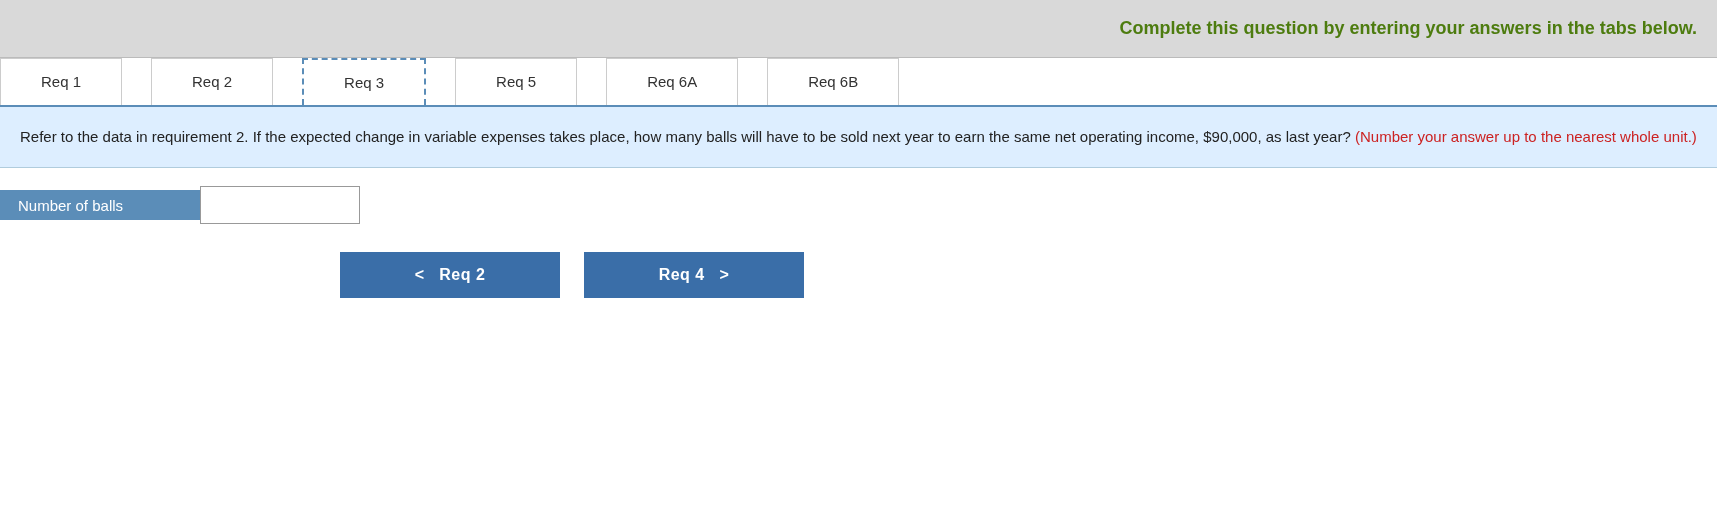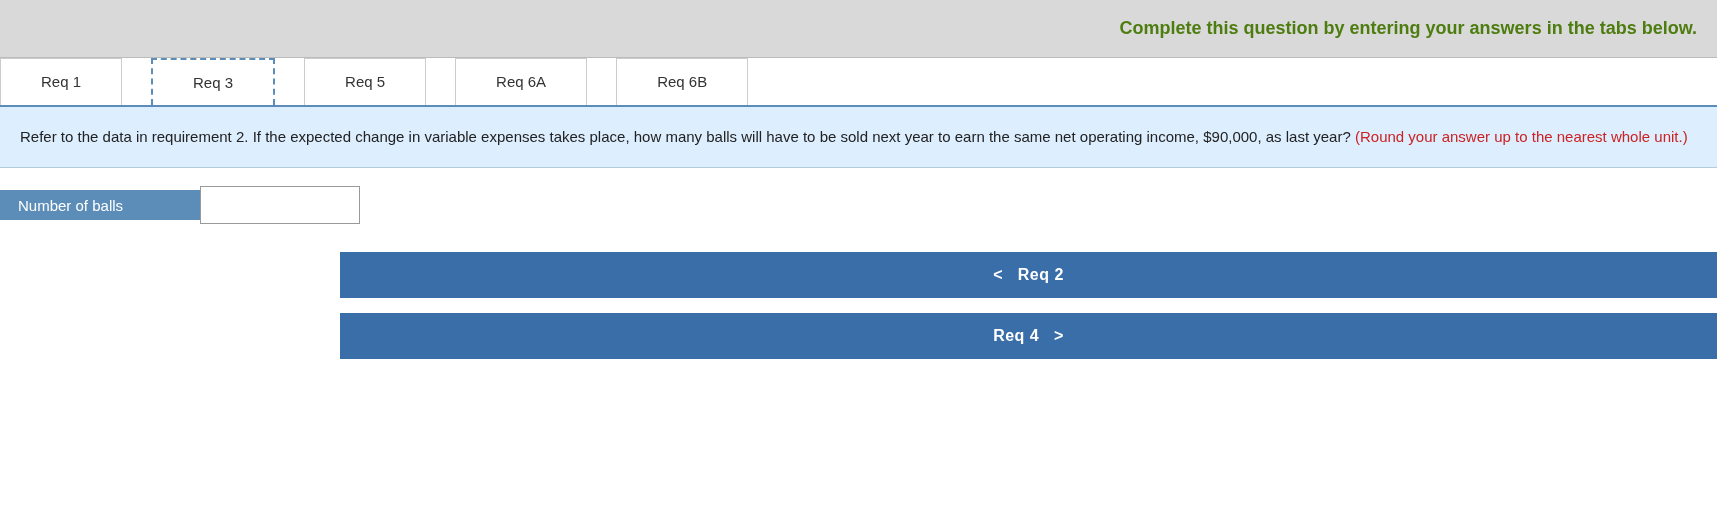--- a/index.html
+++ b/index.html
@@ -98,23 +98,22 @@
       border: 1px solid #999;
       height: 38px;
       width: 160px;
       font-size: 15px;
       padding: 4px 8px;
       outline: none;
     }
 
     .nav-buttons {
       display: flex;
-      gap: 15px;
+      gap: 24px;
       padding: 10px 0 24px 340px;
-      flex-direction: column;
     }
 
     .nav-btn {
       background: #3a6ea8;
       color: #fff;
       border: none;
       padding: 14px 60px;
       font-size: 16px;
       font-weight: bold;
       cursor: pointer;
@@ -125,28 +124,29 @@
   </style>
 </head>
 <body>
 
 <div class="header-bar">
   <h2>Complete this question by entering your answers in the tabs below.</h2>
 </div>
 
 <div class="tabs-container">
   <div class="tab">Req 1</div>
+  <div class="tab">Req 2</div>
   <div class="tab active">Req 3</div>
   <div class="tab">Req 5</div>
   <div class="tab">Req 6A</div>
   <div class="tab">Req 6B</div>
 </div>
 
 <div class="question-area">
-  <span>Refer to the data in requirement 2. If the expected change in variable expenses takes place, how many balls will have to be sold next year to earn the same net operating income, $90,000, as last year?</span><span class="highlight"> (Round your answer up to the nearest whole unit.)</span>
+  <span>Refer to the data in requirement 2. If the expected change in variable expenses takes place, how many balls will have to be sold next year to earn the same net operating income, $90,000, as last year?</span><span class="highlight"> (Number your answer up to the nearest whole unit.)</span>
 </div>
 
 <div class="answer-row">
   <div class="answer-label">Number of balls</div>
   <input class="answer-input" type="text" value="" placeholder="" style="">
 </div>
 
 <div class="nav-buttons">
   <button class="nav-btn">&lt; &nbsp; Req 2</button>
   <button class="nav-btn">Req 4 &nbsp; &gt;</button>

